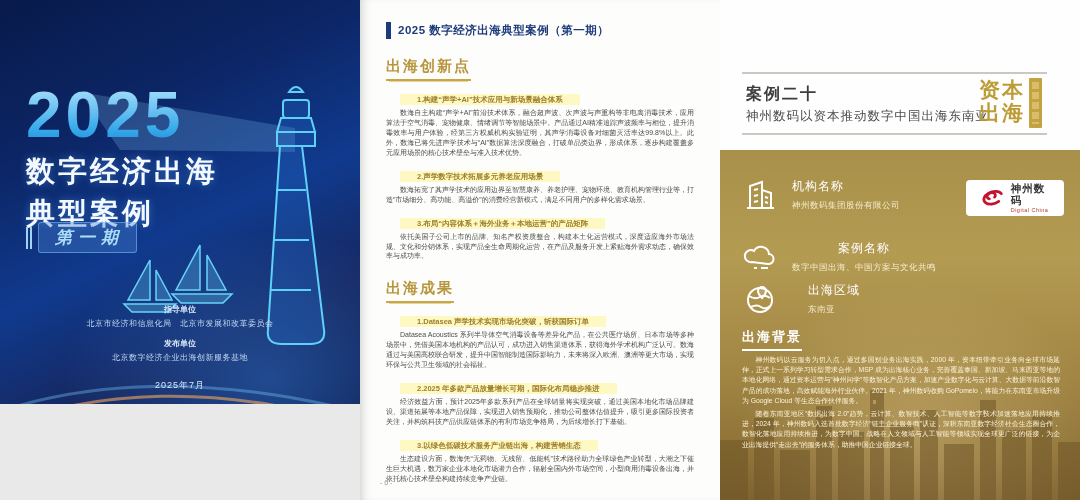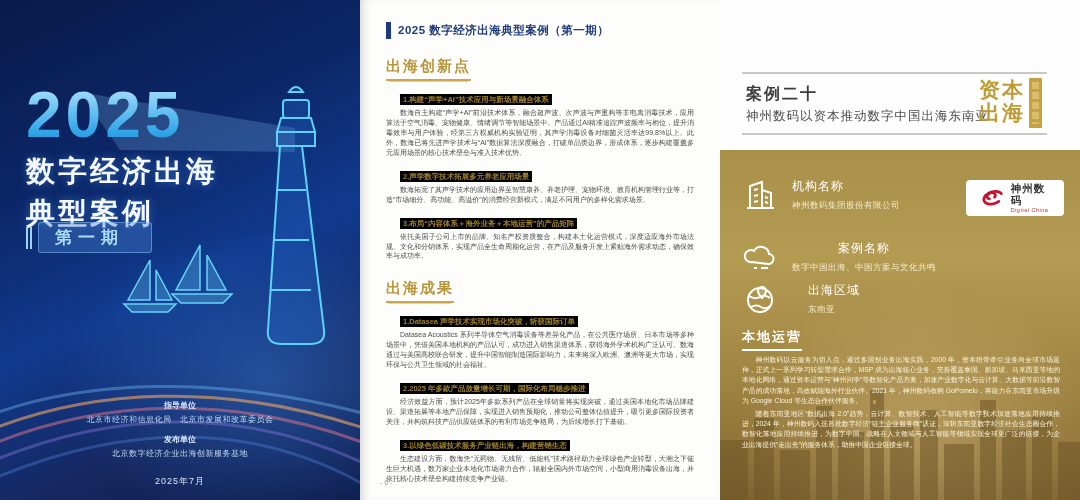--- a/index.html
+++ b/index.html
@@ -1,48 +1,48 @@
 <!DOCTYPE html>
 <html><head>
 <meta charset="utf-8">
 <style>
   html,body{margin:0;padding:0;width:1080px;height:500px;overflow:hidden;
     font-family:"Liberation Sans","DejaVu Sans",sans-serif;background:#e9e9e9;}
   .spread{display:flex;width:1080px;height:500px;}
   
-  .cover{position:relative;width:360px;height:500px;flex:0 0 360px;overflow:hidden;
+  .cover{position:relative;width:360px;height:404px;flex:0 0 360px;overflow:hidden;
     background:linear-gradient(155deg,#081a4a 0%,#0c2666 30%,#103a8e 55%,#16275f 78%,#0d1b4a 100%);}
   .cover .glow{position:absolute;width:420px;height:300px;left:60px;top:230px;
     background:radial-gradient(ellipse at center,rgba(60,150,255,.35),rgba(10,30,90,0) 70%);}
   .cover-art{position:absolute;left:0;top:0;}
   .cover-year{position:absolute;left:26px;top:78px;font-size:64px;font-weight:bold;
     letter-spacing:4px;background:linear-gradient(180deg,#bfeaff,#35a9ea 70%,#1f7fd0);
     -webkit-background-clip:text;background-clip:text;color:transparent;}
   .cover-title{position:absolute;left:26px;top:150px;color:#f4f9ff;font-weight:bold;
     font-size:29px;letter-spacing:3px;line-height:1.45;text-shadow:0 0 8px rgba(90,170,255,.45);}
   .issue-badge{position:absolute;left:26px;top:222px;display:flex;align-items:center;}
   .issue-bars{width:7px;height:22px;margin-right:5px;
     background:linear-gradient(90deg,#9fd4f5 0 2px,transparent 2px 4px,#9fd4f5 4px 6px,transparent 6px);}
   .issue-chip{background:rgba(70,130,210,.38);border:1px solid rgba(140,200,250,.5);
-    color:#aadcf8;font-size:17px;font-weight:bold;letter-spacing:6px;padding:3px 27px 3px 16px;border-radius:3px;}
+    color:#aadcf8;font-size:17px;font-weight:bold;letter-spacing:6px;padding:3px 12px 3px 16px;border-radius:3px;font-style:italic;}
   .cover-footer{position:absolute;left:0;bottom:0;width:100%;text-align:center;color:#cfe2f8;}
   .cover-footer .lbl{font-size:8px;font-weight:bold;color:#dcebfb;margin-top:9px;}
   .cover-footer .orgs{font-size:8px;color:#c3d8f2;margin-top:3px;letter-spacing:.5px;}
   .cover-footer .date{font-size:9px;color:#d8e7fa;margin:16px 0 12px;letter-spacing:1px;}
   
   .page-mid{position:relative;width:360px;height:500px;flex:0 0 360px;background:#fdfdfb;
     box-shadow:inset 8px 0 12px -8px rgba(0,0,0,.25);padding:0 26px;box-sizing:border-box;}
   .mid-header{display:flex;align-items:center;margin-top:22px;}
   .mid-header .bar{width:5px;height:17px;background:#1d3a7c;margin-right:7px;}
   .mid-header .txt{color:#1d3a7c;font-weight:bold;font-size:11.5px;letter-spacing:.5px;}
   .sec-h2{display:inline-block;color:#b8963e;font-weight:bold;font-size:15px;letter-spacing:2px;
     margin-top:18px;padding-bottom:3px;border-bottom:2px solid #c9a64a;
     box-shadow:0 4px 0 -3px #e3d49a;}
   .sub-h{margin:7px 0 2px 14px;}
-  .sub-h span{background:#000000;color:#9e7f2e;font-weight:bold;font-size:7.5px;padding:1px 3px;line-height:1.5;}
+  .sub-h span{background:#fef9c3;color:#9e7f2e;font-weight:bold;font-size:7.5px;padding:1px 17px;line-height:1.5;}
   .body-p{font-size:7px;color:#4c4c4c;line-height:1.42;text-align:justify;text-indent:2em;margin:1px 0 0;}
   .page-num{position:absolute;left:20px;bottom:14px;font-size:7px;color:#9a9a9a;}
   
   .page-right{position:relative;width:360px;height:500px;flex:0 0 360px;background:#fff;overflow:hidden;}
   .case-head{position:absolute;left:0;top:0;width:100%;height:191px;background:#fefefe;}
   .rule{position:absolute;left:22px;width:305px;height:2px;background:#c9c9c2;}
   .rule.top{top:72px;}
   .rule.bot{top:133px;}
   .case-number{position:absolute;left:26px;top:84px;font-size:16px;font-weight:bold;color:#3d3d3d;letter-spacing:2px;}
   .case-title{position:absolute;left:26px;top:108px;font-size:12.5px;font-weight:normal;color:#4a4a4a;letter-spacing:1px;}
@@ -263,21 +263,21 @@
             <path d="M25 8 A 11 7 -18 1 0 22 17"></path>
             <path d="M11 14 A 5 3.4 -18 1 1 17 12"></path>
           </g>
         </svg>
         <div class="logo-text">
           <div class="logo-cn">神州数码</div>
           <div class="logo-en">Digital China</div>
         </div>
       </div>
 
-      <div class="bg-h3">本地运营</div>
+      <div class="bg-h3">出海背景</div>
       <div class="bg-text">
         <p>神州数码以云服务为切入点，通过多国别业务出海实践，2000 年，资本纽带牵引业务向全球市场延伸，正式上一系列学习转型需求合作，MSP 成为出海核心业务，完善覆盖泰国、新加坡、马来西亚等地的本地化网络，通过资本运营与“神州问学”等数智化产品方案，加速产业数字化与云计算、大数据等前沿数智产品的成功落地，高效赋能海外行业伙伴。2021 年，神州数码收购 GoPomelo，将能力在东南亚市场升级为 Google Cloud 等生态合作伙伴服务。</p>
         <p>随着东南亚地区“数据出海 2.0”趋势，云计算、数智技术、人工智能等数字技术加速落地应用持续推进，2024 年，神州数码入选首批数字经济“链主企业服务商”认证，深耕东南亚数字经济社会生态圈合作，数智化落地应用持续推进，为数字中国、战略在人文领域与人工智能等领域实现全球更广泛的链接，为企业出海提供“走出去”的服务体系，助推中国企业链接全球。</p>
       </div>
     </div>
   </section>
 
 </div>
 
 </body></html>

